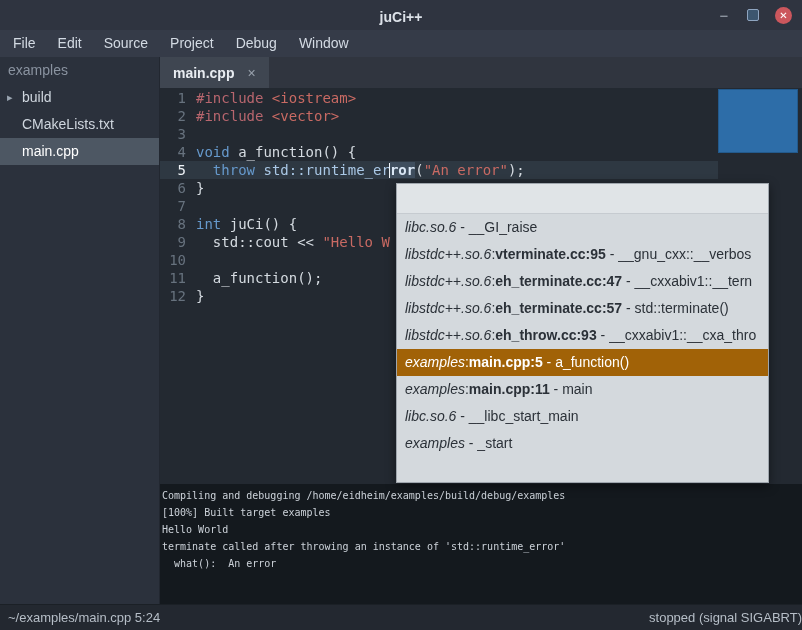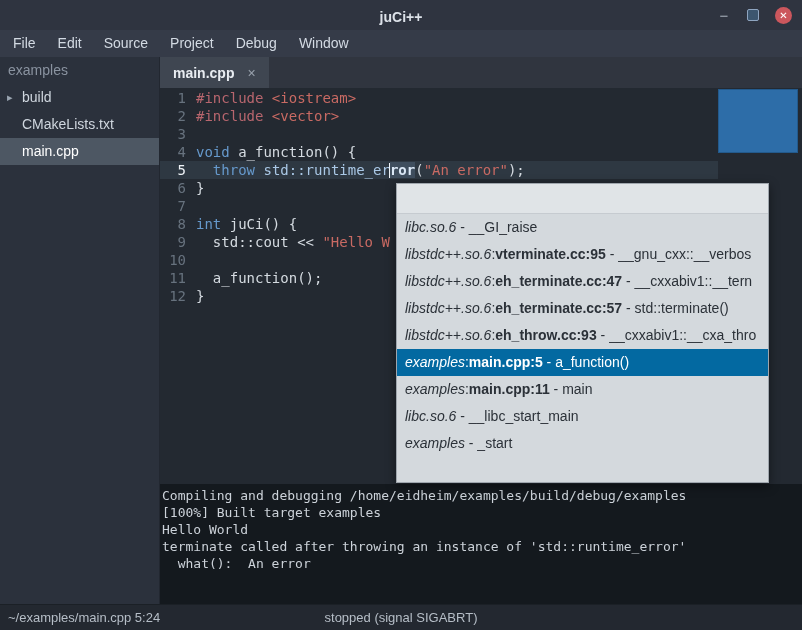--- a/index.html
+++ b/index.html
@@ -53,33 +53,33 @@
               border:1px solid #235a8c;box-sizing:border-box;}
 
   
   .popup{position:absolute;left:396px;top:183px;width:373px;height:300px;background:#d4d9dd;
          border:1px solid #9fa6ad;box-sizing:border-box;z-index:5;box-shadow:0 3px 10px rgba(0,0,0,0.45);}
   .popup-strip{height:29px;background:#e0e4e7;border-bottom:1px solid #c6cbd0;}
   .popup-row{height:27px;line-height:27px;padding:0 8px;font-size:14px;color:#2b3138;
              white-space:nowrap;overflow:hidden;}
   .popup-row i{font-style:italic;}
   .popup-row b{font-weight:bold;}
-  .popup-row.selected{background:#0369a1;color:#ffffff;}
+  .popup-row.selected{background:#a16207;color:#ffffff;}
 
   
   .terminal{position:absolute;left:160px;top:484px;right:0;height:120px;background:#14191e;
-            color:#ccd2d9;font-family:"DejaVu Sans Mono",monospace;font-size:13px;
+            color:#ccd2d9;font-family:"DejaVu Sans Mono",monospace;font-size:10px;
             padding:3px 0 0 2px;box-sizing:border-box;overflow:hidden;}
   .term-line{height:17px;line-height:17px;white-space:pre;}
 
   
   .statusbar{position:absolute;left:0;bottom:0;width:100%;height:26px;background:#232830;
              border-top:1px solid #1b2026;color:#b6bec7;font-size:13px;box-sizing:border-box;}
   .status-left{position:absolute;left:8px;top:0;line-height:25px;}
-  .status-center{position:absolute;left:0;width:100%;text-align:center;line-height:25px;}
+  .status-center{position:absolute;left:0;width:100%;text-align:right;line-height:25px;}
 </style>
 </head>
 <body>
 
 <div class="window">
 
   <div class="titlebar">
     <div class="title">juCi++</div>
     <div class="win-controls">
       <span class="btn-min">−</span>

